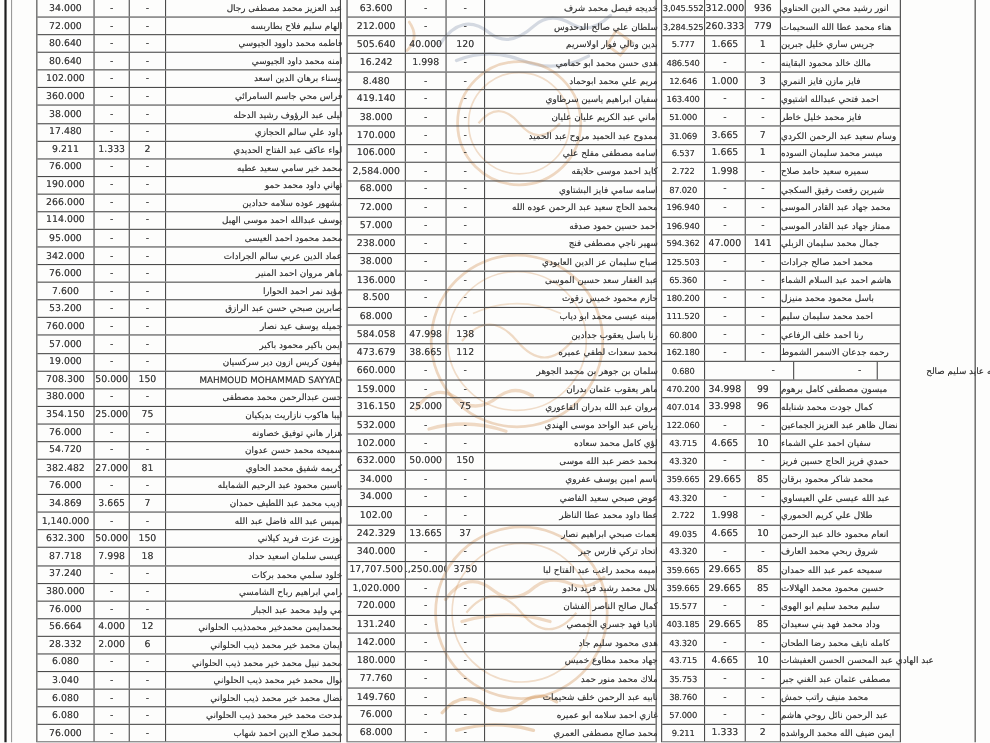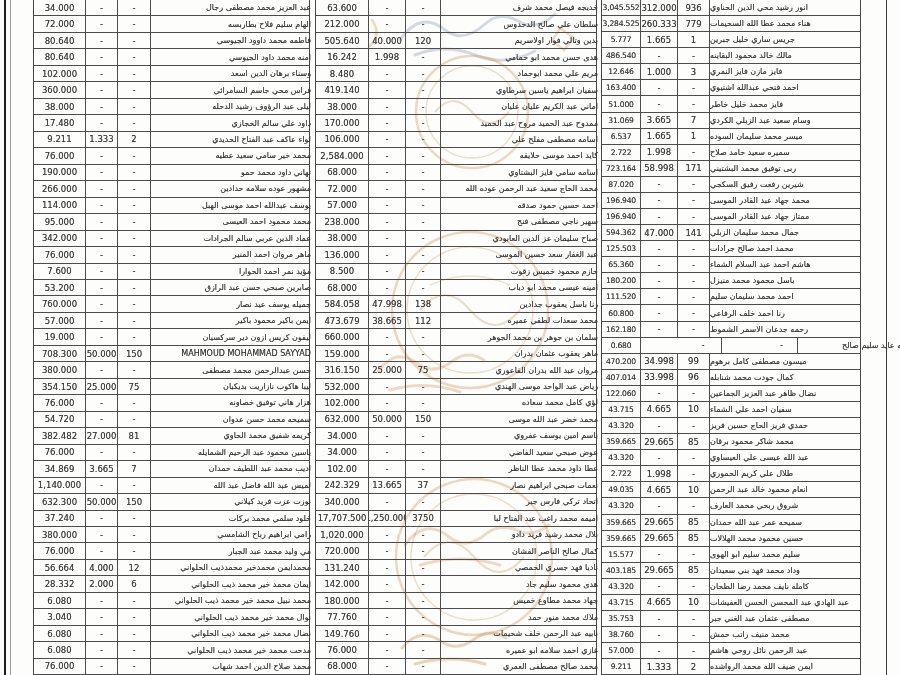--- a/index.html
+++ b/index.html
@@ -267,20 +267,26 @@
         <div class="cell c2">-</div>
         <div class="cell c3 name left">لميس عبد الله فاضل عبد الله</div>
       </div>
       <div class="row" style="grid-template-columns: 52px 32px 33px 160px;">
         <div class="cell c0">632.300</div>
         <div class="cell c1">50.000</div>
         <div class="cell c2">150</div>
         <div class="cell c3 name left">نوزت عزت فريد كيلاني</div>
       </div>
       <div class="row" style="grid-template-columns: 52px 32px 33px 160px;">
+        <div class="cell c0">87.718</div>
+        <div class="cell c1">7.998</div>
+        <div class="cell c2">18</div>
+        <div class="cell c3 name left">عيسى سلمان اسعيد حداد</div>
+      </div>
+      <div class="row" style="grid-template-columns: 52px 32px 33px 160px;">
         <div class="cell c0">37.240</div>
         <div class="cell c1">-</div>
         <div class="cell c2">-</div>
         <div class="cell c3 name left">خلود سلمي محمد بركات</div>
       </div>
       <div class="row" style="grid-template-columns: 52px 32px 33px 160px;">
         <div class="cell c0">380.000</div>
         <div class="cell c1">-</div>
         <div class="cell c2">-</div>
         <div class="cell c3 name left">رامي ابراهيم رباح الشامسي</div>
@@ -575,21 +581,21 @@
         <div class="cell c2">-</div>
         <div class="cell c3 name left">غازي احمد سلامه ابو عميره</div>
       </div>
       <div class="row" style="grid-template-columns: 53px 37px 35px 157px;">
         <div class="cell c0">68.000</div>
         <div class="cell c1">-</div>
         <div class="cell c2">-</div>
         <div class="cell c3 name left">محمد صالح مصطفى العمري</div>
       </div>
     </div>
-  <div class="panel" id="panel-2" style="left: 601px; width: 260px;">
+  <div class="panel" id="panel-2" style="left: 601px; width: 218px;">
       <div class="row" style="grid-template-columns: 39px 37px 32px 154px;">
         <div class="cell c0">3,045.552</div>
         <div class="cell c1">312.000</div>
         <div class="cell c2">936</div>
         <div class="cell c3 name right">انور رشيد محي الدين الحناوي</div>
       </div>
       <div class="row" style="grid-template-columns: 39px 37px 32px 154px;">
         <div class="cell c0">3,284.525</div>
         <div class="cell c1">260.333</div>
         <div class="cell c2">779</div>
@@ -622,41 +628,35 @@
       <div class="row" style="grid-template-columns: 39px 37px 32px 154px;">
         <div class="cell c0">51.000</div>
         <div class="cell c1">-</div>
         <div class="cell c2">-</div>
         <div class="cell c3 name right">فايز محمد خليل خاطر</div>
       </div>
       <div class="row" style="grid-template-columns: 39px 37px 32px 154px;">
         <div class="cell c0">31.069</div>
         <div class="cell c1">3.665</div>
         <div class="cell c2">7</div>
-        <div class="cell c3 name right">وسام سعيد عبد الزبلي الكردي</div>
+        <div class="cell c3 name right">وسام سعيد عبد الرحمن الكردي</div>
       </div>
       <div class="row" style="grid-template-columns: 39px 37px 32px 154px;">
         <div class="cell c0">6.537</div>
         <div class="cell c1">1.665</div>
         <div class="cell c2">1</div>
         <div class="cell c3 name right">ميسر محمد سليمان السوده</div>
       </div>
       <div class="row" style="grid-template-columns: 39px 37px 32px 154px;">
         <div class="cell c0">2.722</div>
         <div class="cell c1">1.998</div>
         <div class="cell c2">-</div>
         <div class="cell c3 name right">سميره سعيد حامد صلاح</div>
       </div>
       <div class="row" style="grid-template-columns: 39px 37px 32px 154px;">
-        <div class="cell c0">723.164</div>
-        <div class="cell c1">58.998</div>
-        <div class="cell c2">171</div>
-        <div class="cell c3 name right">ربى توفيق محمد البشتيني</div>
-      </div>
-      <div class="row" style="grid-template-columns: 39px 37px 32px 154px;">
         <div class="cell c0">87.020</div>
         <div class="cell c1">-</div>
         <div class="cell c2">-</div>
         <div class="cell c3 name right">شيرين رفعت رفيق السكجي</div>
       </div>
       <div class="row" style="grid-template-columns: 39px 37px 32px 154px;">
         <div class="cell c0">196.940</div>
         <div class="cell c1">-</div>
         <div class="cell c2">-</div>
         <div class="cell c3 name right">محمد جهاد عبد القادر الموسى</div>

